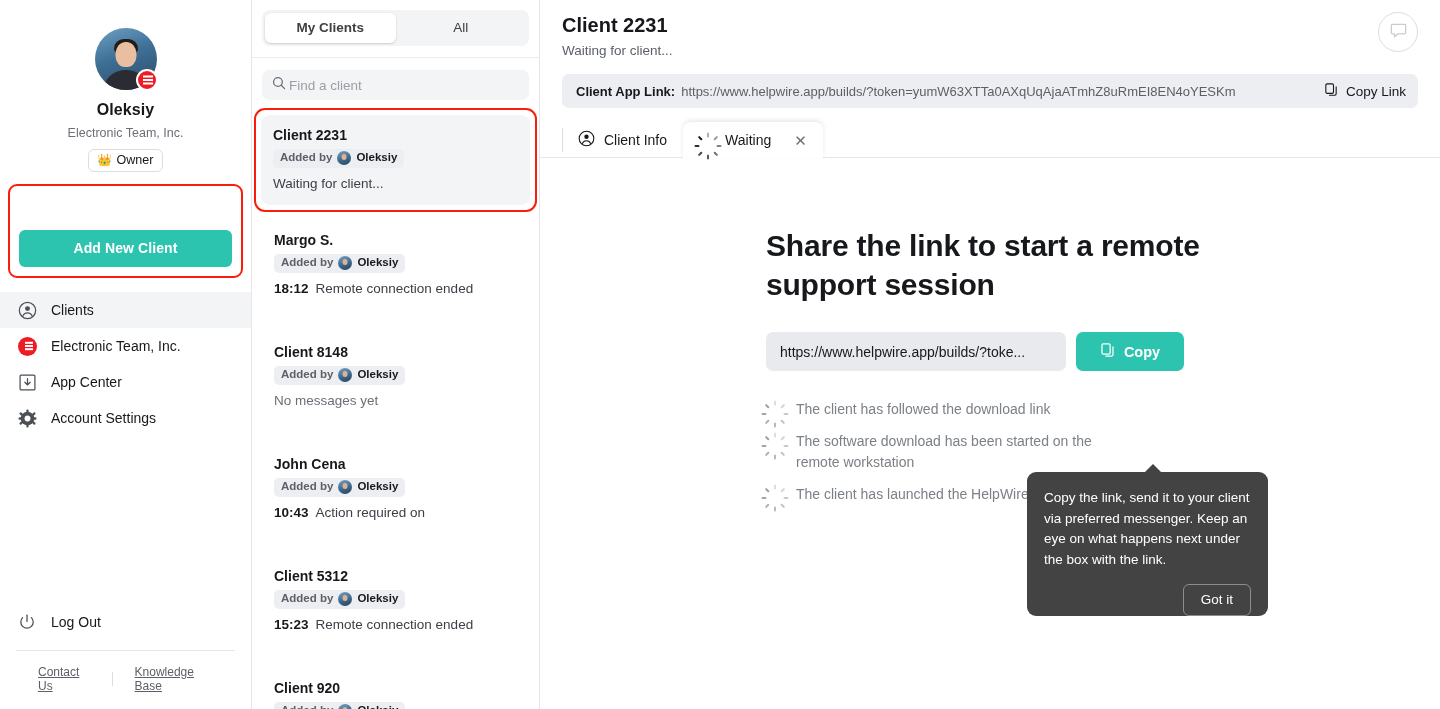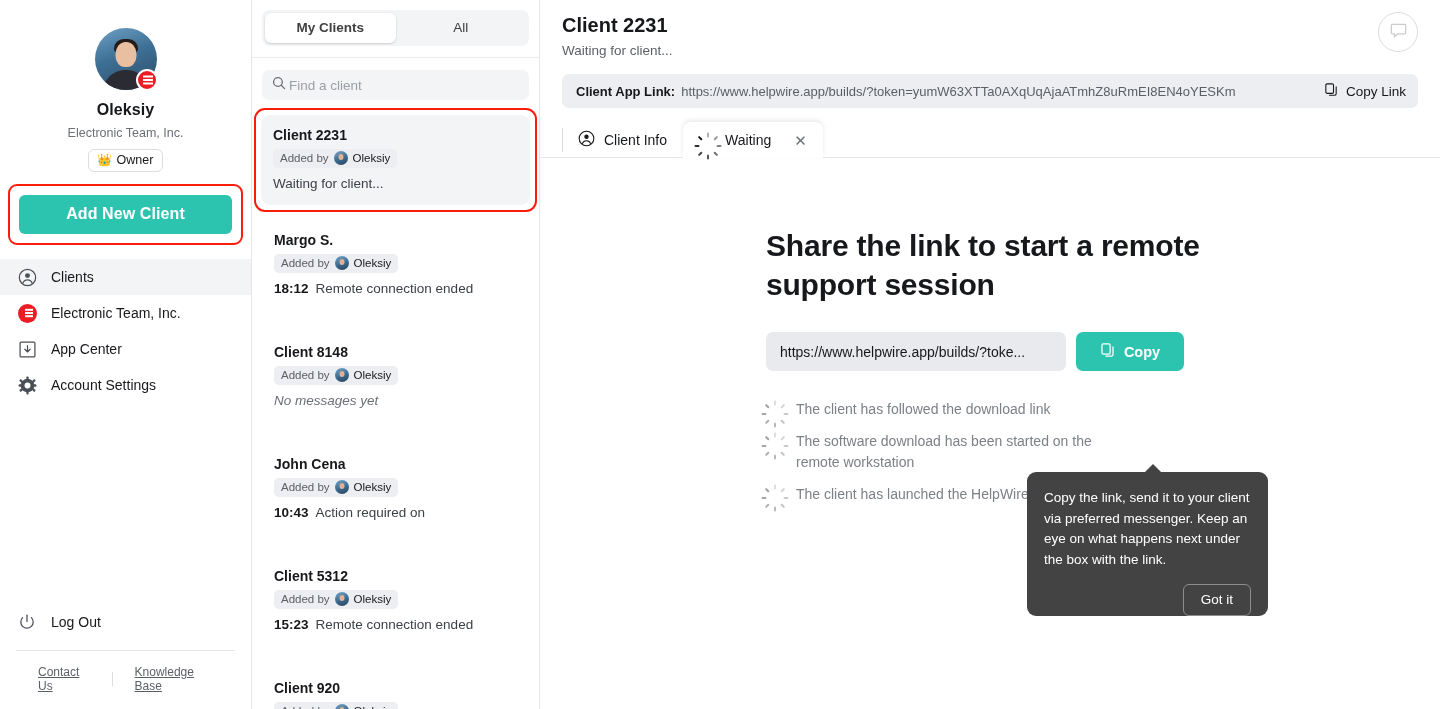--- a/index.html
+++ b/index.html
@@ -72,22 +72,22 @@
   }
   .owner-badge .crown { font-size: 12px; line-height: 1; }
 
   .add-client-zone {
     margin: 12px 8px 0; padding: 9px 9px;
     border: 2.5px solid #fb1d0c; border-radius: 9px;
   }
   .add-client-btn {
     display: block; width: 100%; padding: 10px 0 11px;
     background: #2dc4af; color: #fff; border: none; border-radius: 6px;
-    font-size: 16px; font-weight: 700; font-family: inherit;
-    cursor: pointer; letter-spacing: .1px;
+    font-size: 14px; font-weight: 700; font-family: inherit;
+    cursor: pointer; letter-spacing: .1px; margin-top: 35px;
   }
 
   .nav { margin-top: 14px; }
   .nav-item {
     display: flex; align-items: center; gap: 13px;
     height: 36px; padding: 0 0 0 16px;
     font-size: 14px; color: #17181c; cursor: pointer;
   }
   .nav-item.active { background: #f3f4f6; }
   .nav-ico { width: 22px; height: 22px; display: flex; align-items: center; justify-content: center; flex: 0 0 22px; }
@@ -155,39 +155,39 @@
     border-radius: 9px; cursor: pointer;
   }
   .client-row.selected { background: #f3f4f6; }
   .client-hl {
     margin: 0 2px; padding: 5px;
     border: 2.5px solid #fb1d0c; border-radius: 11px;
   }
   .client-hl .client-row { margin: 0; }
   .client-name { font-size: 14px; font-weight: 700; color: #17181c; }
   .added-by {
-    display: inline-flex; align-items: center; gap: 5px;
+    display: inline-flex; gap: 5px;
     margin-top: 6px; padding: 2px 7px 3px;
     background: #eceef1; border-radius: 5px;
-    font-size: 11.5px; color: #5b5f66;
+    font-size: 11.5px; color: #5b5f66; font-weight: bold;
   }
   .mini-av {
     width: 14px; height: 14px; border-radius: 50%;
     background: linear-gradient(160deg, #7ba6c8 0%, #3d6f95 50%, #27415a 100%);
     position: relative; overflow: hidden; flex: 0 0 14px;
   }
   .mini-av::after {
     content: ""; position: absolute; left: 50%; top: 3px;
     transform: translateX(-50%);
     width: 5px; height: 6px; border-radius: 50%; background: #e3b18f;
   }
   .added-name { color: #17181c; font-size: 11.5px; }
   .client-status { margin-top: 8px; font-size: 13.5px; color: #3c4047; }
   .client-status .time { font-weight: 700; color: #17181c; margin-right: 7px; }
-  .client-status.muted { color: #6b6f76; font-style: italic; }
+  .client-status.muted { color: #6b6f76; }
 
   
   .main {
     flex: 1 1 auto; height: 709px; background: #fff;
     display: flex; flex-direction: column; position: relative;
   }
   .main-head { padding: 14px 22px 0; position: relative; }
   .main-title { font-size: 20px; font-weight: 700; color: #17181c; }
   .main-sub { margin-top: 6px; font-size: 13.5px; color: #5b5f66; }
   .chat-btn {

